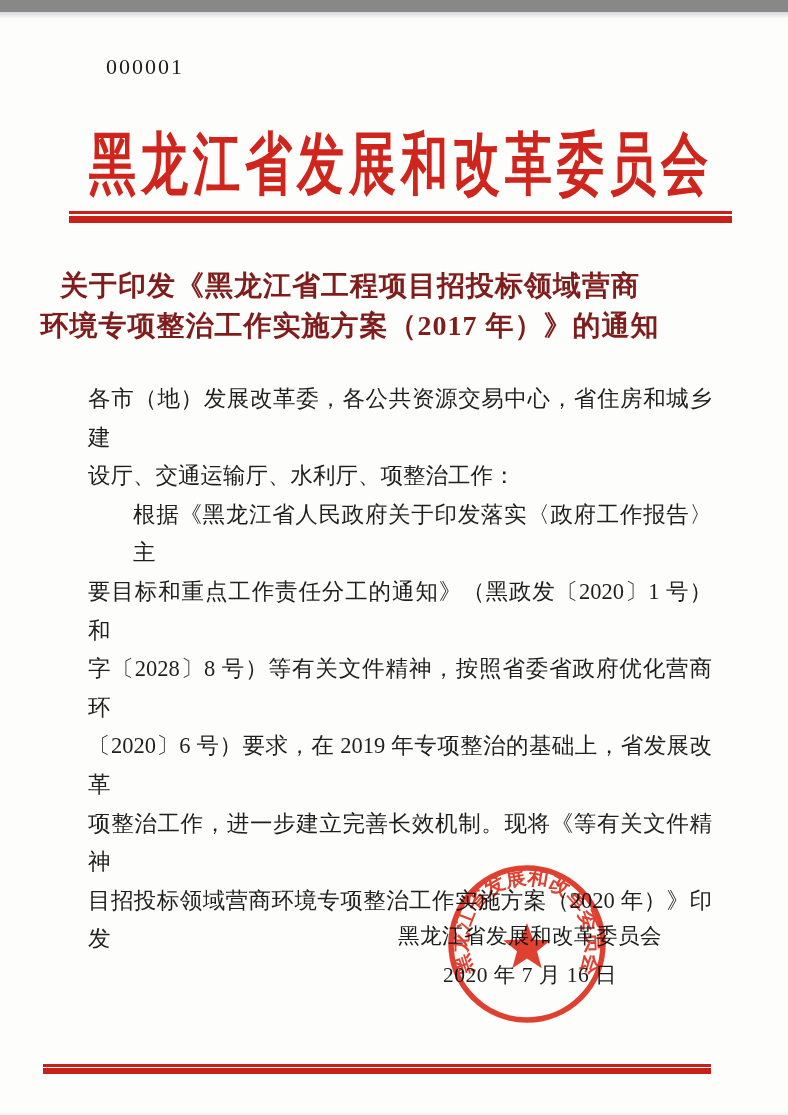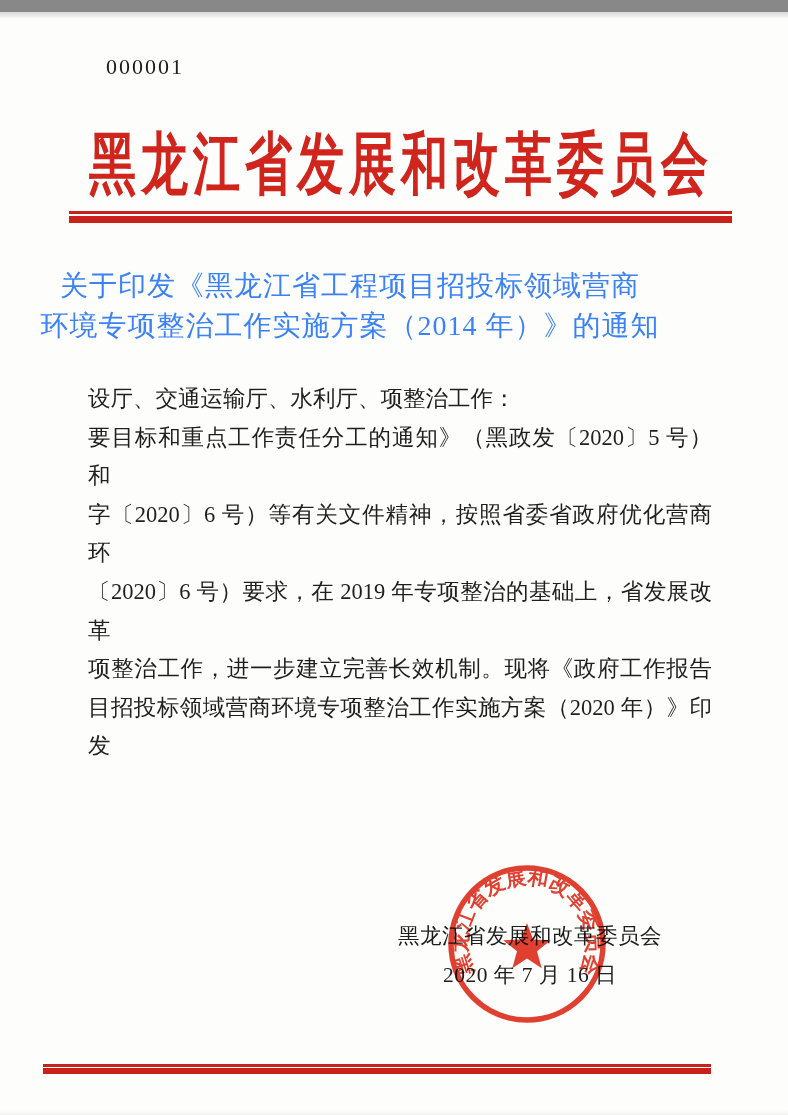--- a/index.html
+++ b/index.html
@@ -26,21 +26,21 @@
       var(--line-red,#c9201a) 0px,var(--line-red,#c9201a) 3px,
       rgba(0,0,0,0) 3px,rgba(0,0,0,0) 5px,
       var(--line-red,#c9201a) 5px,var(--line-red,#c9201a) 12px);}
   .red-rule.header{left:69px;top:199px;width:663px;}
   .red-rule.footer{left:43px;top:1052px;width:668px;height:10px;
     background:linear-gradient(to bottom,
       var(--line-red,#c9201a) 0px,var(--line-red,#c9201a) 2.5px,
       rgba(0,0,0,0) 2.5px,rgba(0,0,0,0) 4px,
       var(--line-red,#c9201a) 4px,var(--line-red,#c9201a) 10px);}
   .doc-title{position:absolute;left:0;top:254px;width:700px;text-align:center;
-    font-weight:normal;font-size:28px;line-height:40px;color:#3b82f6;letter-spacing:1px;}
+    font-weight:bold;font-size:28px;line-height:40px;color:#7f1d1d;letter-spacing:1px;}
   .body{position:absolute;left:88px;top:368px;width:624px;}
   .body-line{font-size:22.5px;line-height:38.6px;white-space:nowrap;color:#1f1f1f;
     text-align:justify;text-align-last:left;}
   .body-line.justify{text-align-last:justify;white-space:normal;}
   .body-line.justify-indent{text-align-last:justify;white-space:normal;padding-left:45px;}
   .signature{position:absolute;right:126px;top:905px;text-align:center;
     font-size:21.5px;line-height:39px;letter-spacing:0.5px;color:#1d1d1d;}
   .seal{position:absolute;left:437px;top:842px;width:180px;height:180px;
     opacity:.92;mix-blend-mode:multiply;}
   .seal-ring{fill:none;stroke:var(--seal-red,#df2f1e);stroke-width:5.5px;}
@@ -58,29 +58,31 @@
   <div class="copy-number">000001</div>
 
   <div class="letterhead">
     <span class="letterhead-text">黑龙江省发展和改革委员会</span>
   </div>
 
   <div class="red-rule header"></div>
 
   <div class="doc-title">
     <div>关于印发《黑龙江省工程项目招投标领域营商</div>
-    <div>环境专项整治工作实施方案（2014 年）》的通知</div>
+    <div>环境专项整治工作实施方案（2017 年）》的通知</div>
   </div>
 
   <div class="body">
+      <div class="body-line justify">各市（地）发展改革委，各公共资源交易中心，省住房和城乡建</div>
       <div class="body-line left">设厅、交通运输厅、水利厅、项整治工作：</div>
-      <div class="body-line justify">要目标和重点工作责任分工的通知》（黑政发〔2020〕5 号）和</div>
-      <div class="body-line justify">字〔2020〕6 号）等有关文件精神，按照省委省政府优化营商环</div>
+      <div class="body-line justify-indent">根据《黑龙江省人民政府关于印发落实〈政府工作报告〉主</div>
+      <div class="body-line justify">要目标和重点工作责任分工的通知》（黑政发〔2020〕1 号）和</div>
+      <div class="body-line justify">字〔2028〕8 号）等有关文件精神，按照省委省政府优化营商环</div>
       <div class="body-line justify">〔2020〕6 号）要求，在 2019 年专项整治的基础上，省发展改革</div>
-      <div class="body-line justify">项整治工作，进一步建立完善长效机制。现将《政府工作报告</div>
+      <div class="body-line justify">项整治工作，进一步建立完善长效机制。现将《等有关文件精神</div>
       <div class="body-line justify">目招投标领域营商环境专项整治工作实施方案（2020 年）》印发</div>
     </div>
 
   <div class="signature">
     <div>黑龙江省发展和改革委员会</div>
     <div>2020 年 7 月 16 日</div>
   </div>
 
   <svg class="seal" viewBox="-90 -90 180 180" xmlns="http://www.w3.org/2000/svg">
     <circle class="seal-ring" cx="0" cy="0" r="76"></circle>

